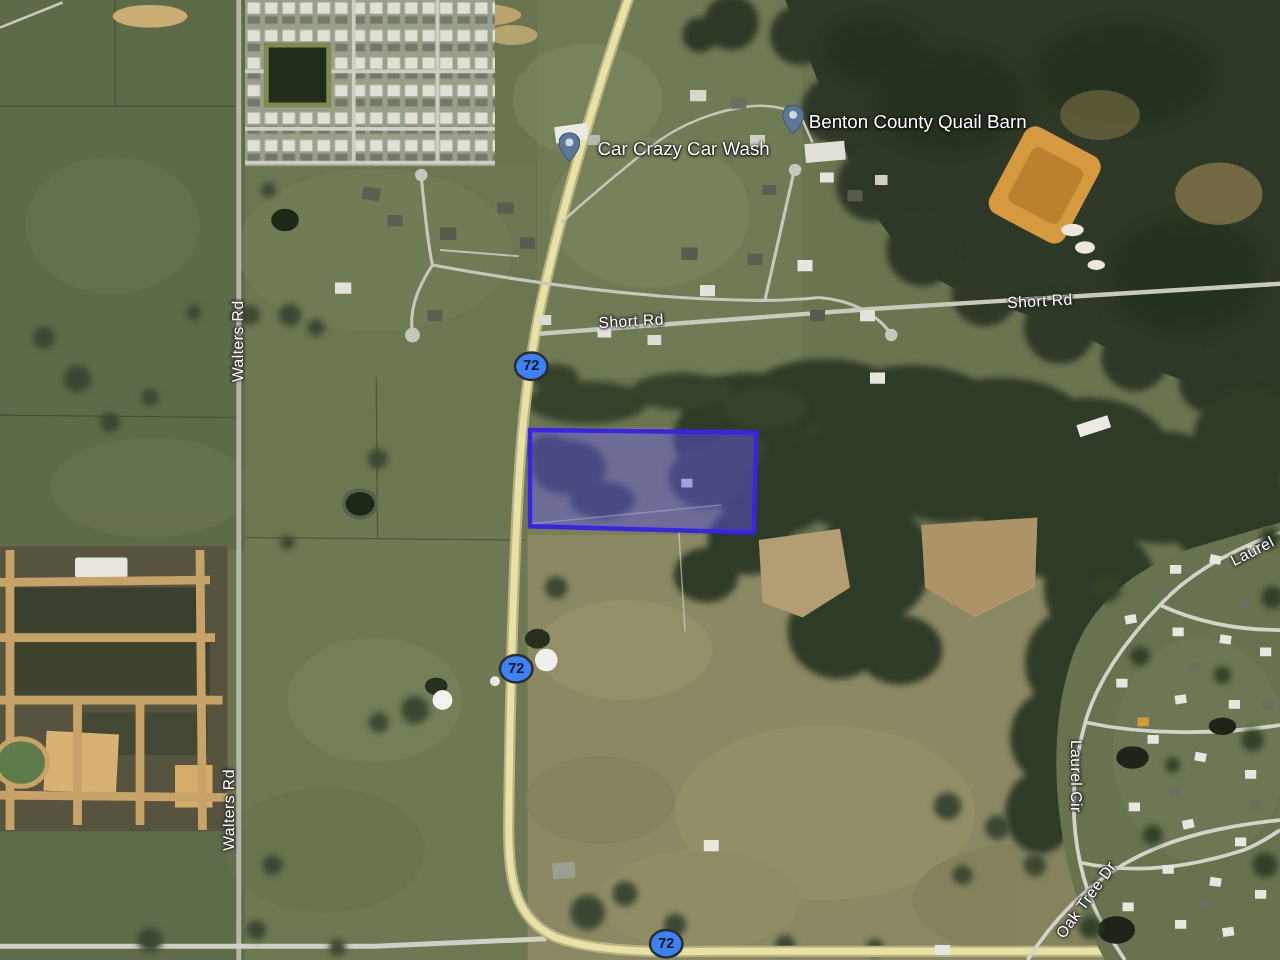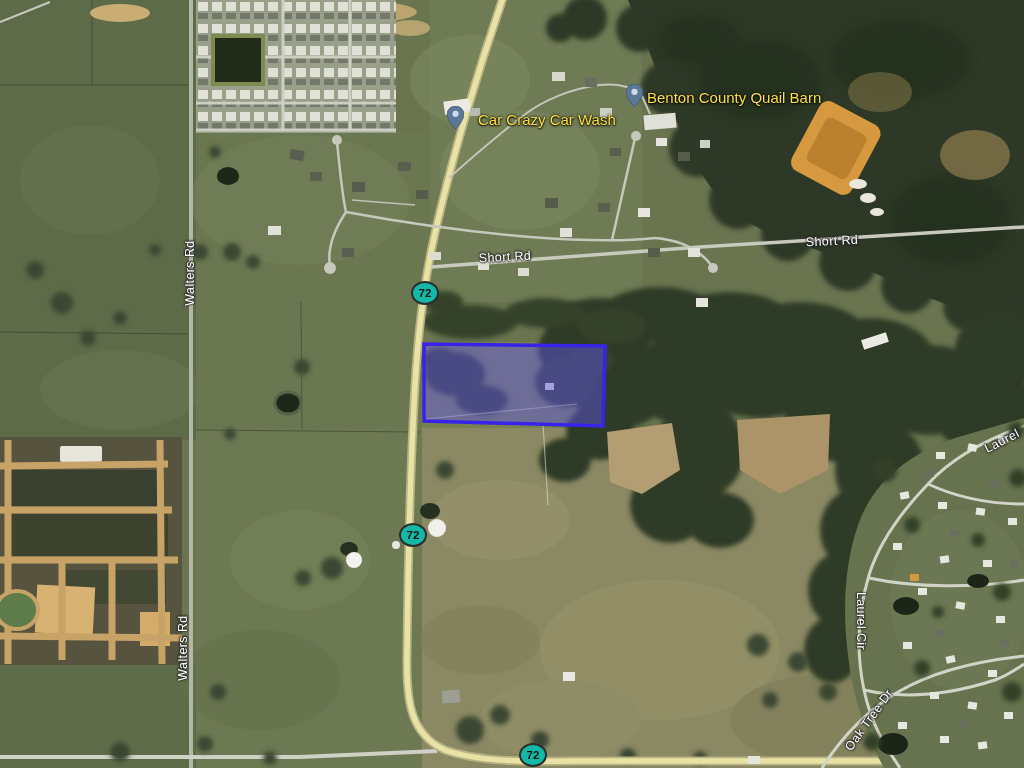--- a/index.html
+++ b/index.html
@@ -3,24 +3,24 @@
 <meta charset="utf-8">
 <style>
   html,body{margin:0;padding:0;background:#222;}
   .map{position:relative;width:1024px;height:768px;overflow:hidden;background:#6a7550;
        font-family:"Liberation Sans",sans-serif;}
   .map svg.terrain{position:absolute;left:0;top:0;}
   .overlay-svg{position:absolute;left:0;top:0;}
   .road-label{position:absolute;color:#fff;font-size:12.5px;letter-spacing:.4px;white-space:nowrap;
     transform:translate(-50%,-50%) rotate(var(--r,0deg));
     text-shadow:0 0 2px rgba(45,45,45,.95),0 1px 2px rgba(35,35,35,.9),0 -1px 2px rgba(35,35,35,.9),1px 0 2px rgba(35,35,35,.9);}
-  .poi-label{position:absolute;color:#fde047;font-size:15px;font-weight:500;white-space:nowrap;
+  .poi-label{position:absolute;color:#ffffff;font-size:15px;font-weight:500;white-space:nowrap;
     text-shadow:0 1px 2px rgba(0,0,0,.95),0 0 3px rgba(0,0,0,.85),0 0 1px rgba(0,0,0,1);}
   .shield{position:absolute;width:28px;height:24px;transform:translate(-50%,-50%);
-    background:#14b8a6;border:2px solid #2d2d2d;border-radius:50%;box-sizing:border-box;
+    background:#3b82f6;border:2px solid #2d2d2d;border-radius:50%;box-sizing:border-box;
     display:flex;align-items:center;justify-content:center;
     font-size:11.5px;font-weight:bold;color:#141414;}
   .pin{position:absolute;width:17px;height:23px;}
 </style>
 </head>
 <body>
 
 <div class="map">
 
   <svg class="terrain" width="1024" height="768" viewBox="0 0 1024 768" xmlns="http://www.w3.org/2000/svg">

